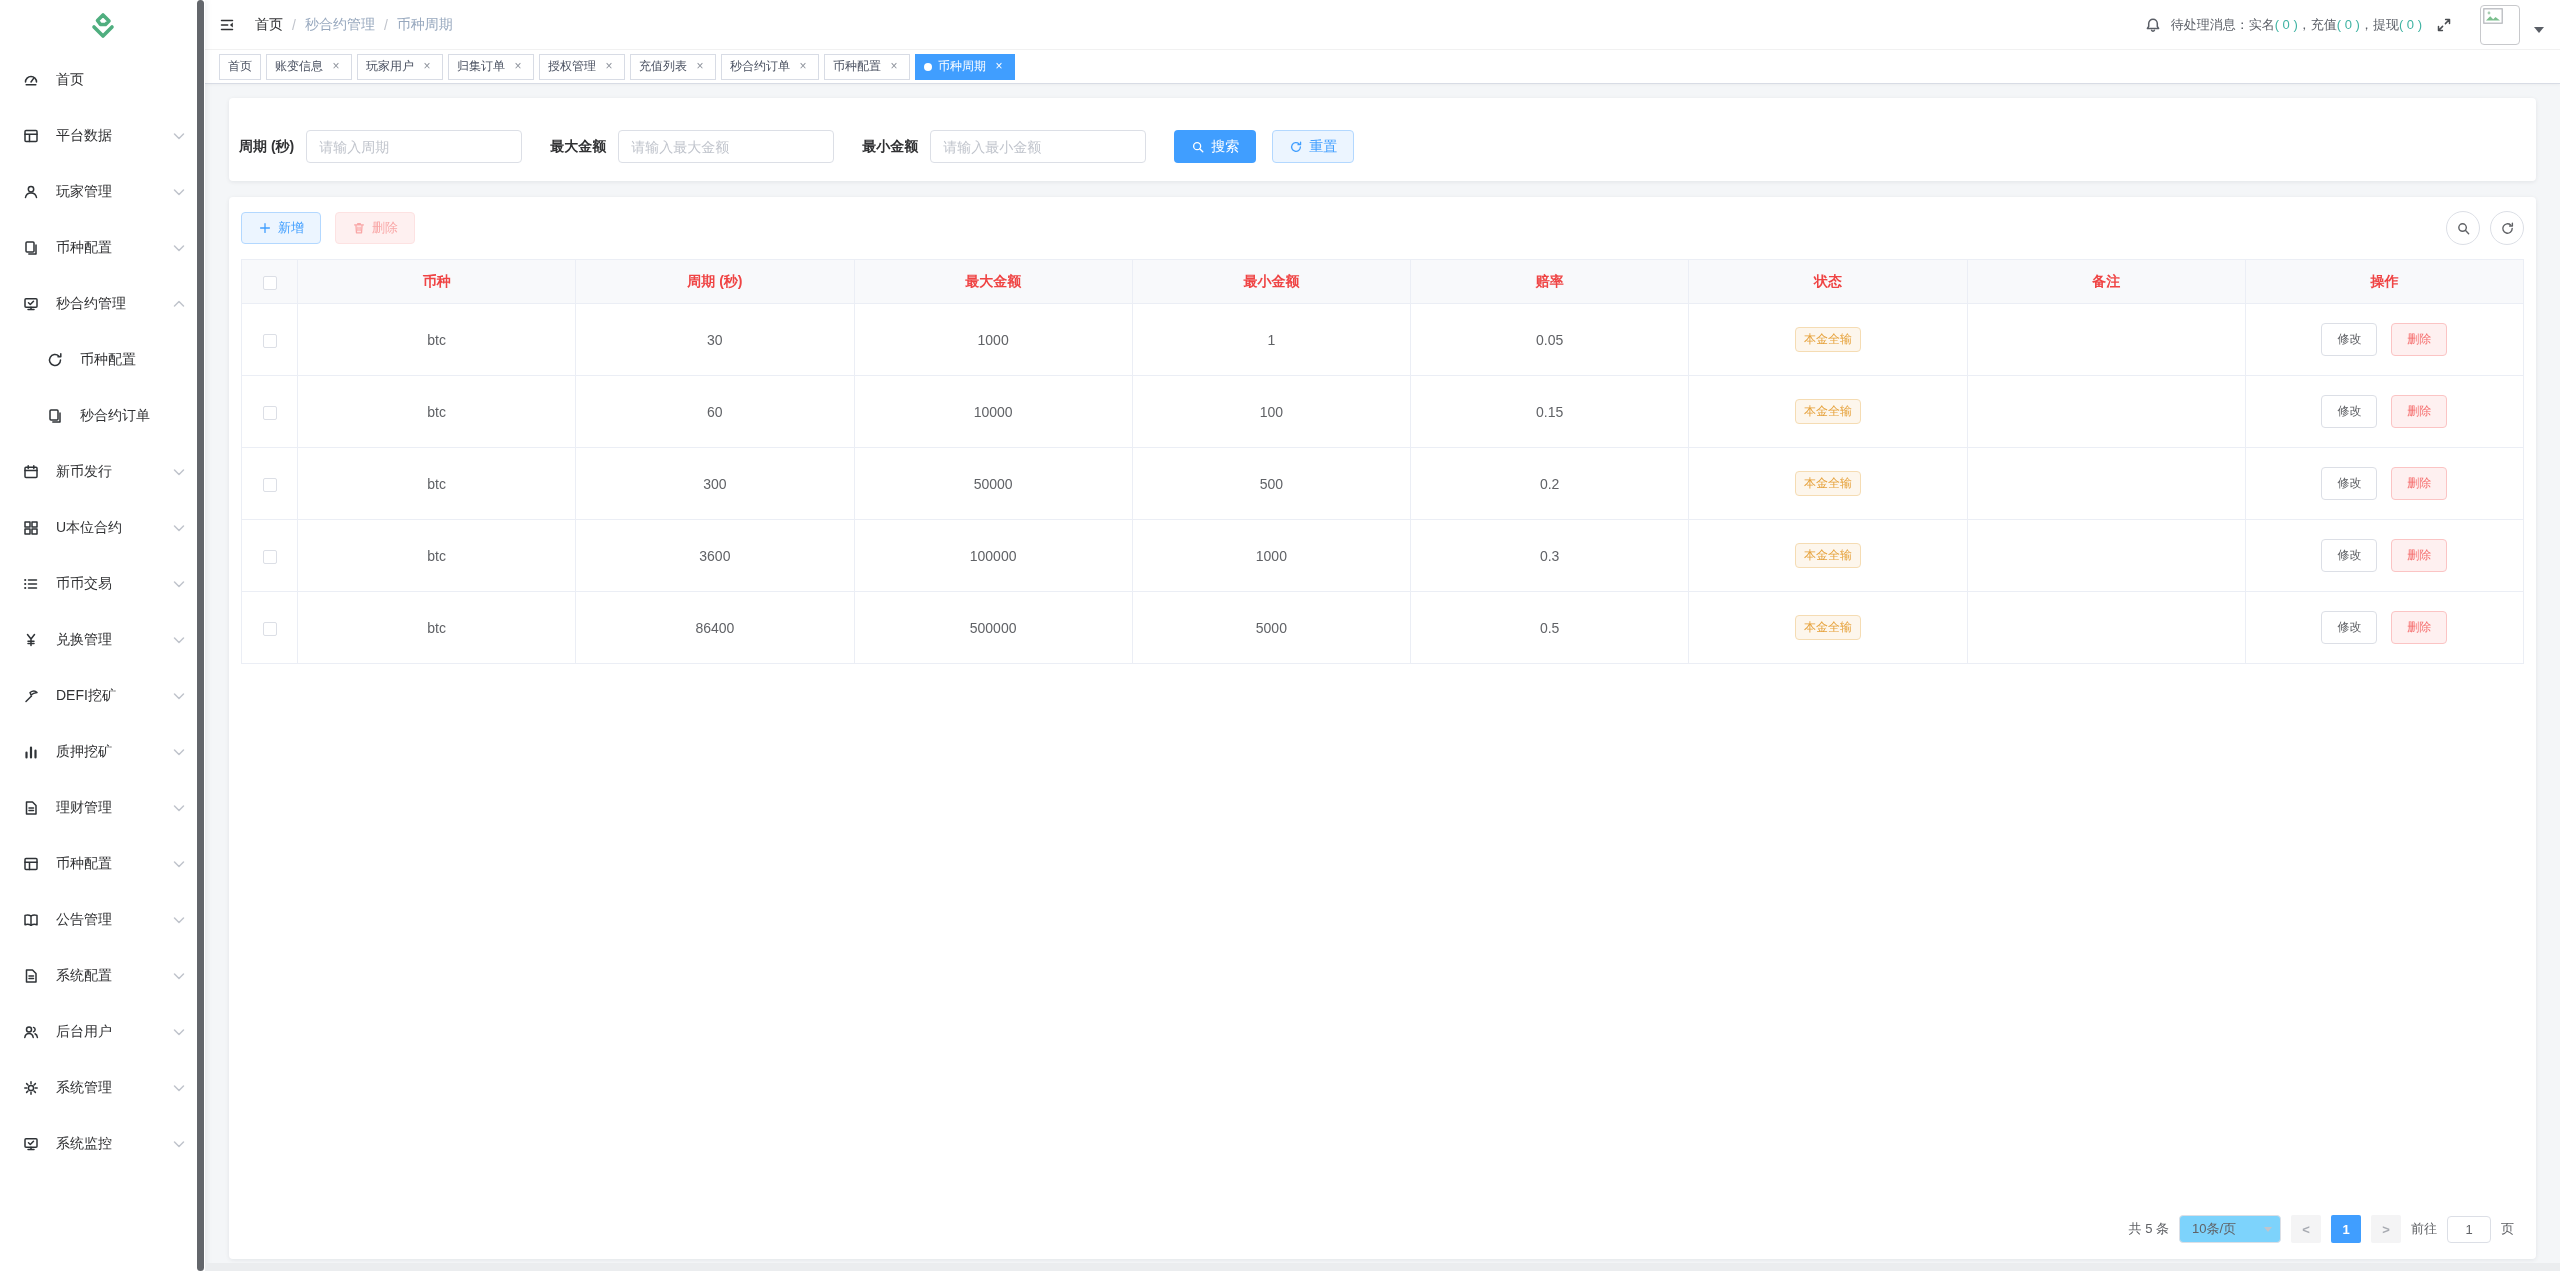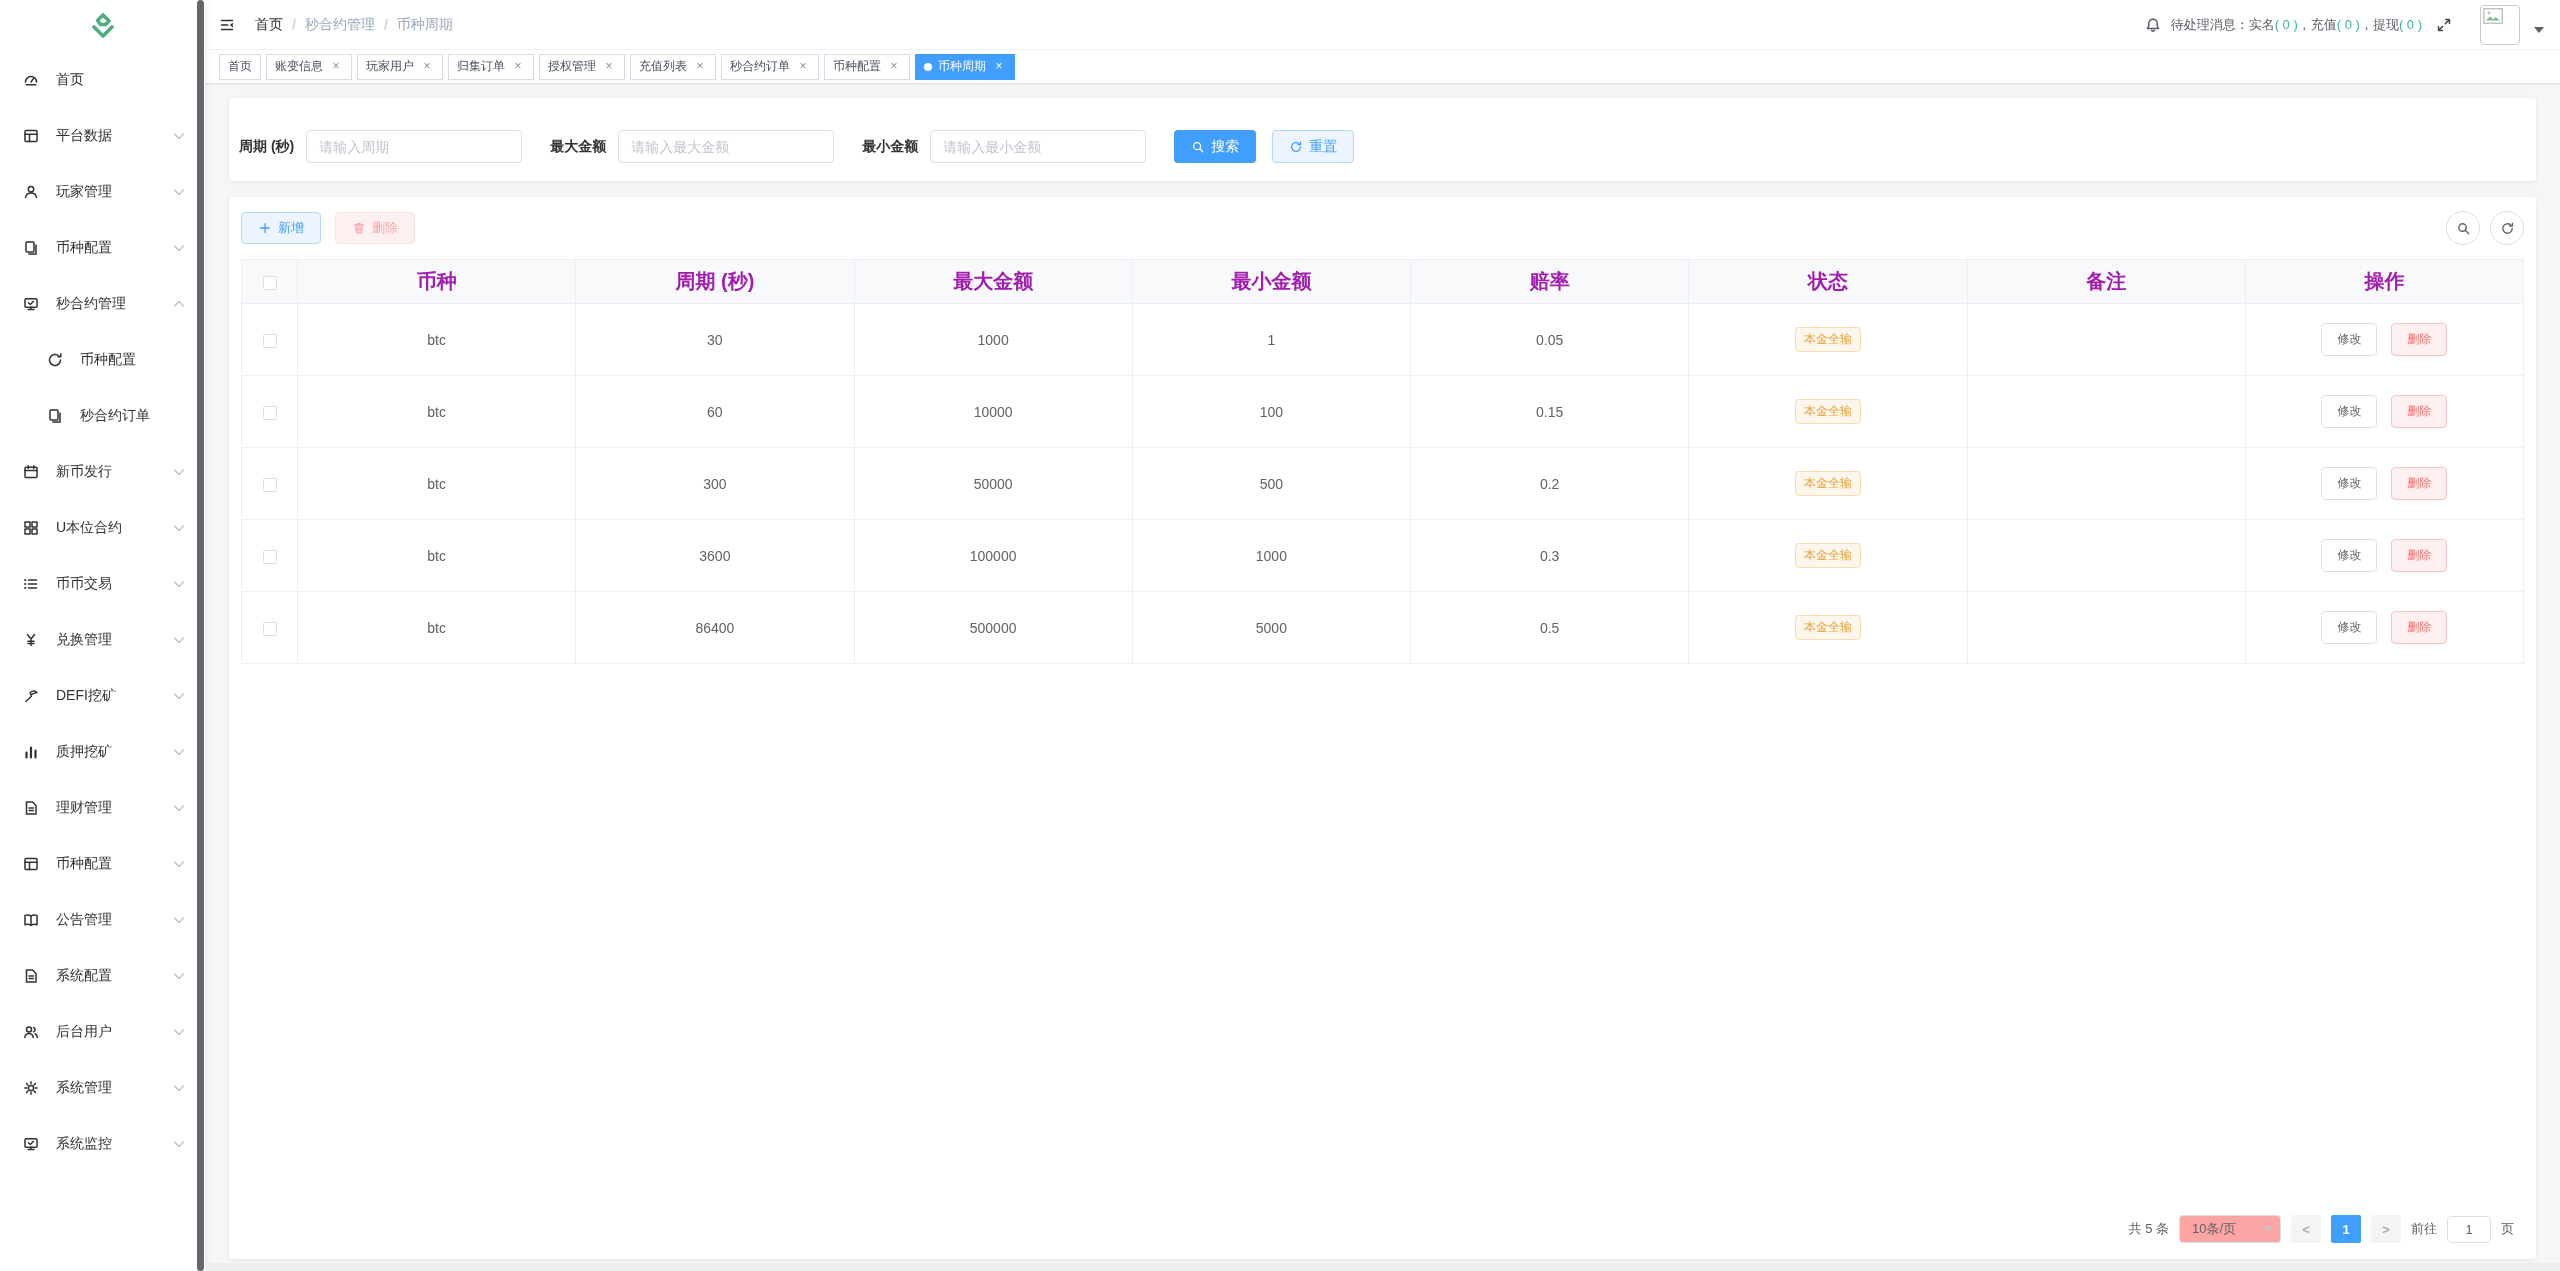--- a/index.html
+++ b/index.html
@@ -65,30 +65,30 @@
   .table-card { flex:1; padding:14px 12px 12px 12px; display:flex; flex-direction:column; min-height:0; }
   .table-toolbar { display:flex; align-items:center; margin-bottom:14px; }
   .btn-add { background:#ecf5ff; color:#409eff; border-color:#b3d8ff; height:32px; font-size:13px; }
   .btn-del-disabled { background:#fef0f0; color:#f9a7a7; border-color:#fde2e2; height:32px; font-size:13px; margin-left:14px; cursor:not-allowed; }
   .toolbar-right { margin-left:auto; display:flex; gap:10px; }
   .icon-circle { width:34px; height:34px; border:1px solid #dcdfe6; border-radius:50%; background:#fff; color:#606266; display:flex; align-items:center; justify-content:center; cursor:pointer; }
   .icon-circle svg { width:15px; height:15px; }
 
   table { width:100%; border-collapse:collapse; table-layout:fixed; font-size:14px; color:#606266; }
   th,td { border:1px solid #ebeef5; text-align:center; }
-  th { background:#f8f9fb; color:#a21caf; font-weight:bold; height:44px; font-size:20px; }
+  th { background:#f8f9fb; color:#ef4444; font-weight:bold; height:44px; font-size:14px; }
   td { height:72px; background:#fff; }
   .col-check { width:56px; }
   .checkbox { display:inline-block; width:14px; height:14px; border:1px solid #dcdfe6; border-radius:2px; background:#fff; cursor:pointer; vertical-align:middle; }
   .badge { display:inline-block; background:#fdf6ec; color:#e6a23c; border:1px solid #f5dcb3; border-radius:4px; padding:3px 8px; font-size:12px; }
   .mini-btn { padding:7px 15px; font-size:12px; border-radius:4px; border:1px solid #dcdfe6; background:#fff; color:#606266; cursor:pointer; font-family:inherit; }
   .mini-btn.danger { background:#fef0f0; color:#f56c6c; border-color:#fbc4c4; margin-left:10px; }
 
   .pagination { margin-top:auto; align-self:flex-end; display:flex; align-items:center; gap:10px; padding:14px 10px 4px 0; color:#606266; font-size:13px; }
-  .page-size-select { width:102px; height:28px; border:1px solid #dcdfe6; border-radius:4px; background:#fca5a5; display:flex; align-items:center; justify-content:space-between; padding:0 8px 0 12px; cursor:pointer; color:#606266; }
+  .page-size-select { width:102px; height:28px; border:1px solid #dcdfe6; border-radius:4px; background:#7dd3fc; display:flex; align-items:center; justify-content:space-between; padding:0 8px 0 12px; cursor:pointer; color:#606266; }
   .sel-caret { width:0; height:0; border-left:4px solid transparent; border-right:4px solid transparent; border-top:5px solid #c0c4cc; }
   .pg-btn { min-width:30px; height:28px; background:#f4f4f5; color:#a8abb2; border-radius:2px; display:flex; align-items:center; justify-content:center; font-size:13px; cursor:pointer; font-weight:bold; }
   .pg-btn.active { background:#409eff; color:#fff; }
   .goto-input { width:44px; height:27px; border:1px solid #dcdfe6; border-radius:4px; text-align:center; font-size:13px; color:#606266; outline:none; font-family:inherit; }
 
   .h-scroll-track { position:fixed; left:205px; right:0; bottom:0; height:8px; background:#ebedef; z-index:30; }
 </style>
 </head>
 <body>
 

